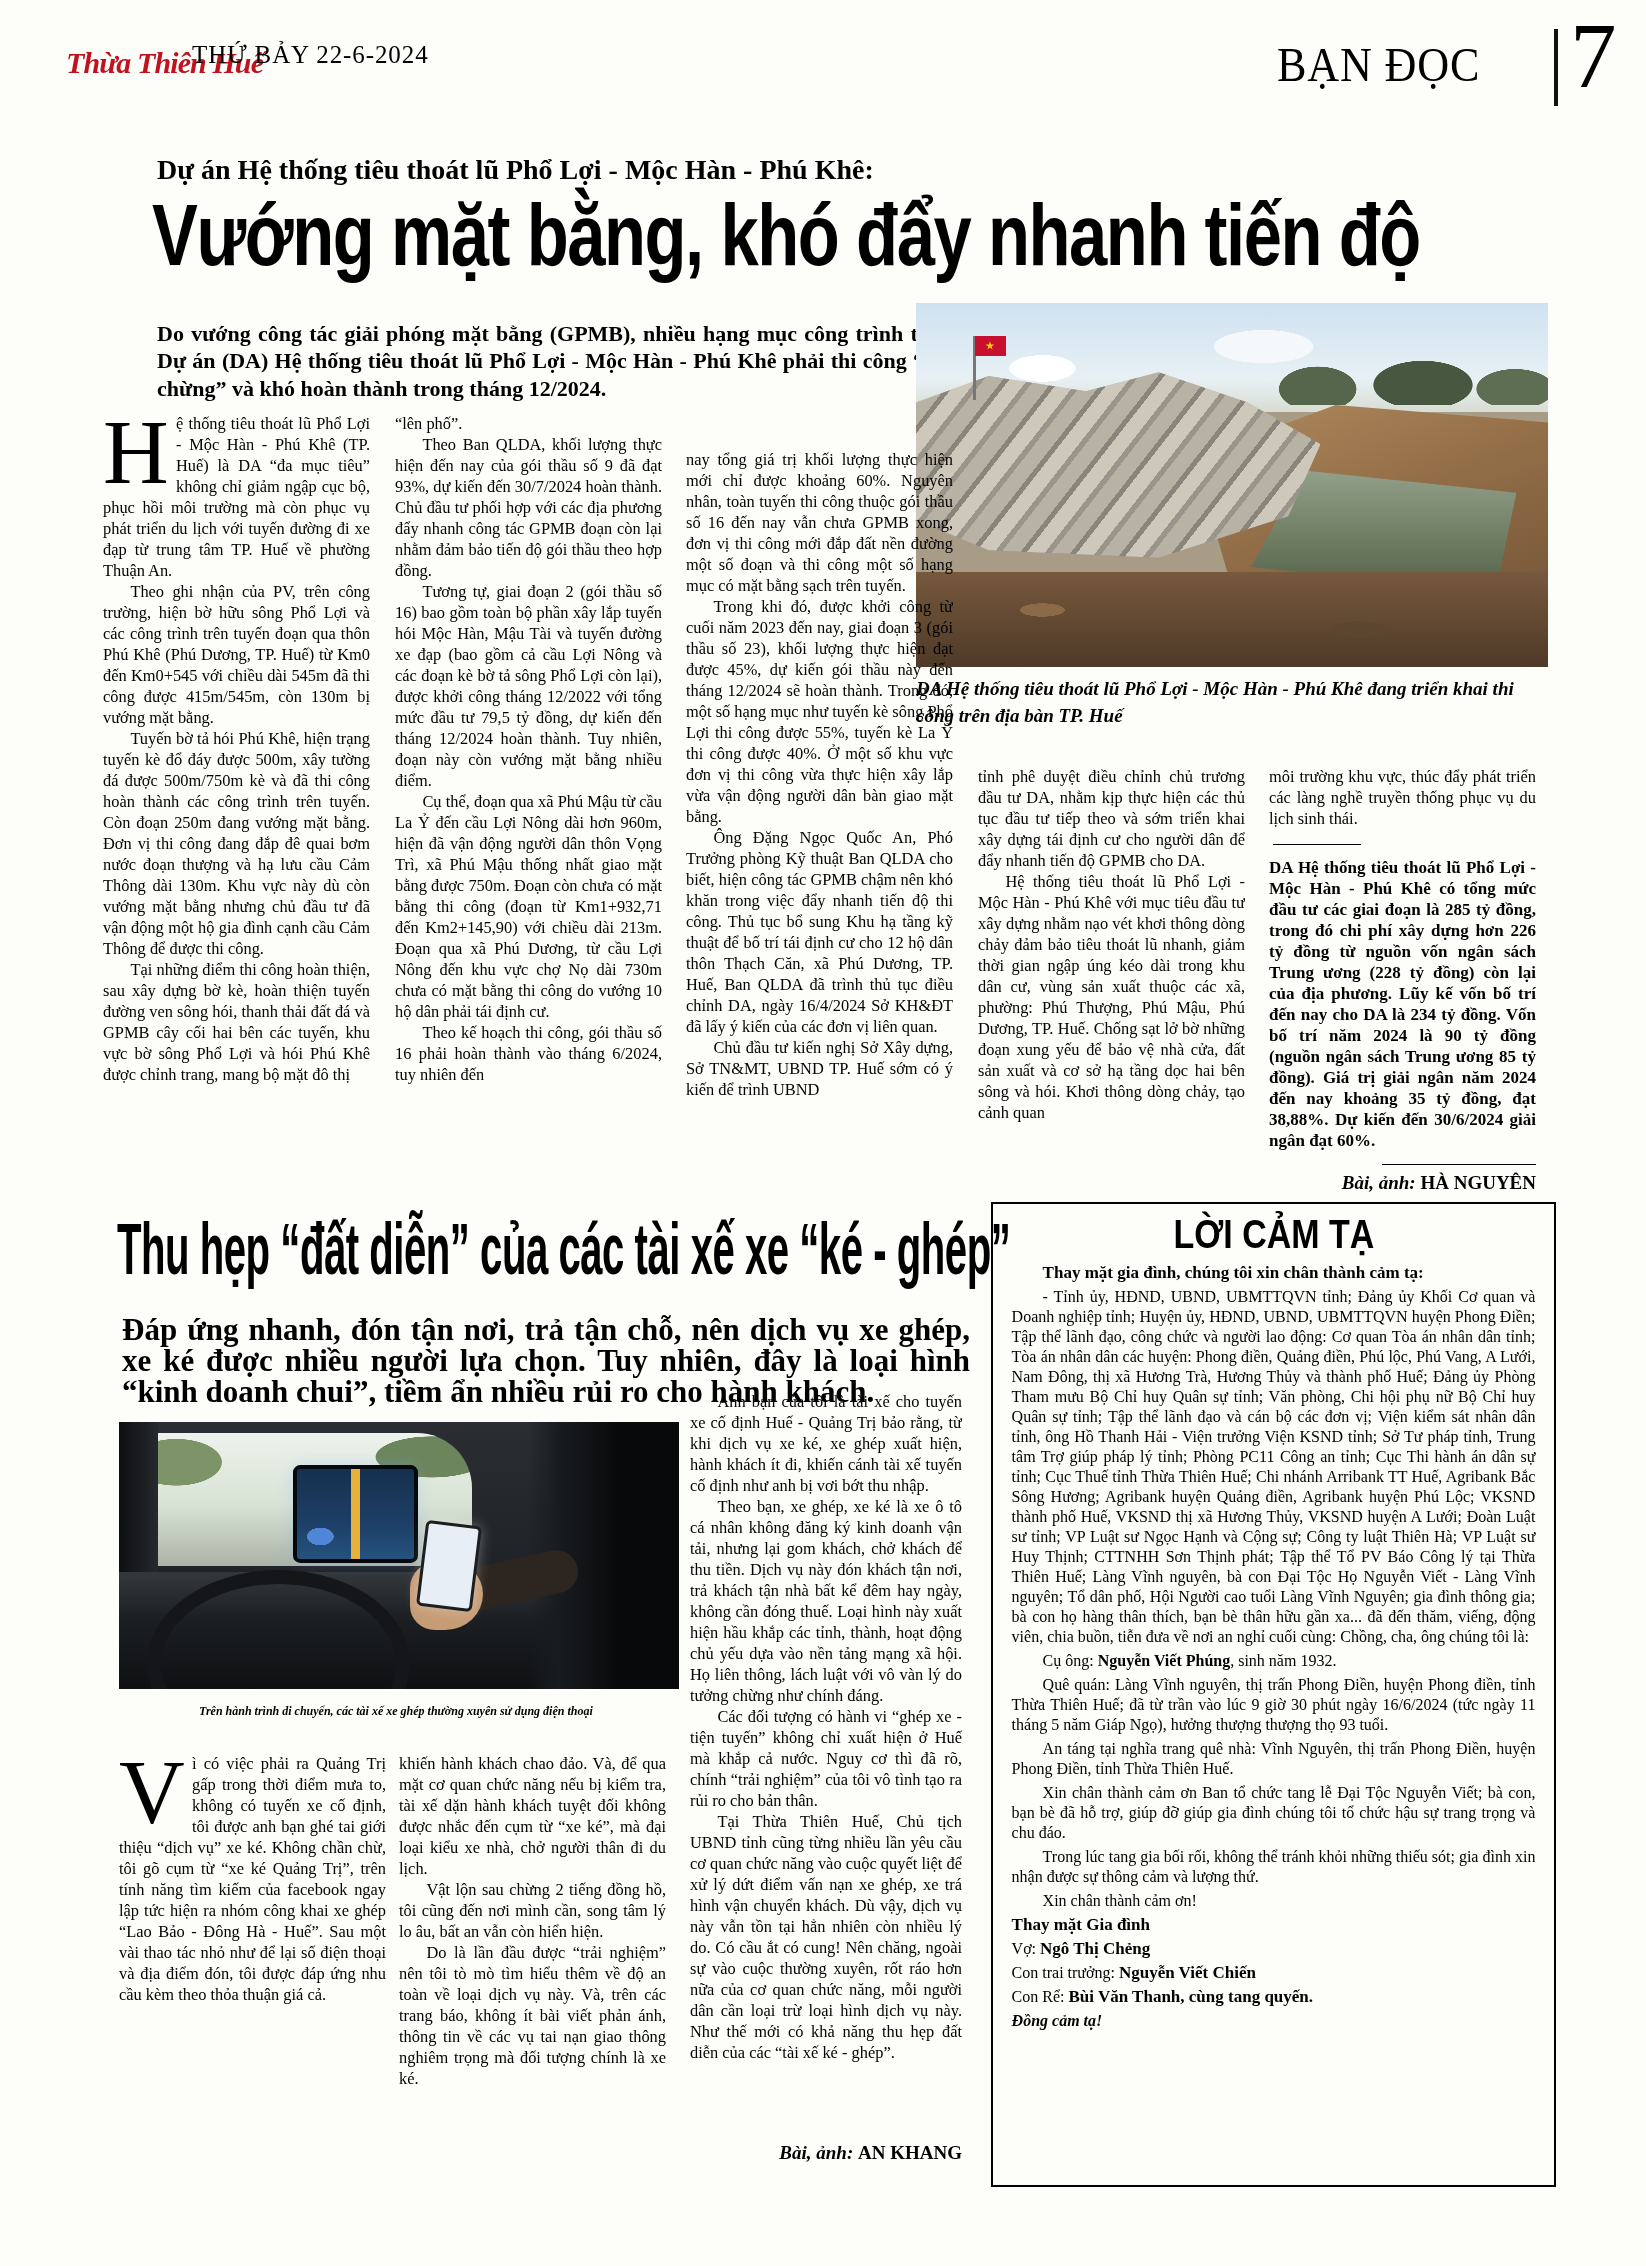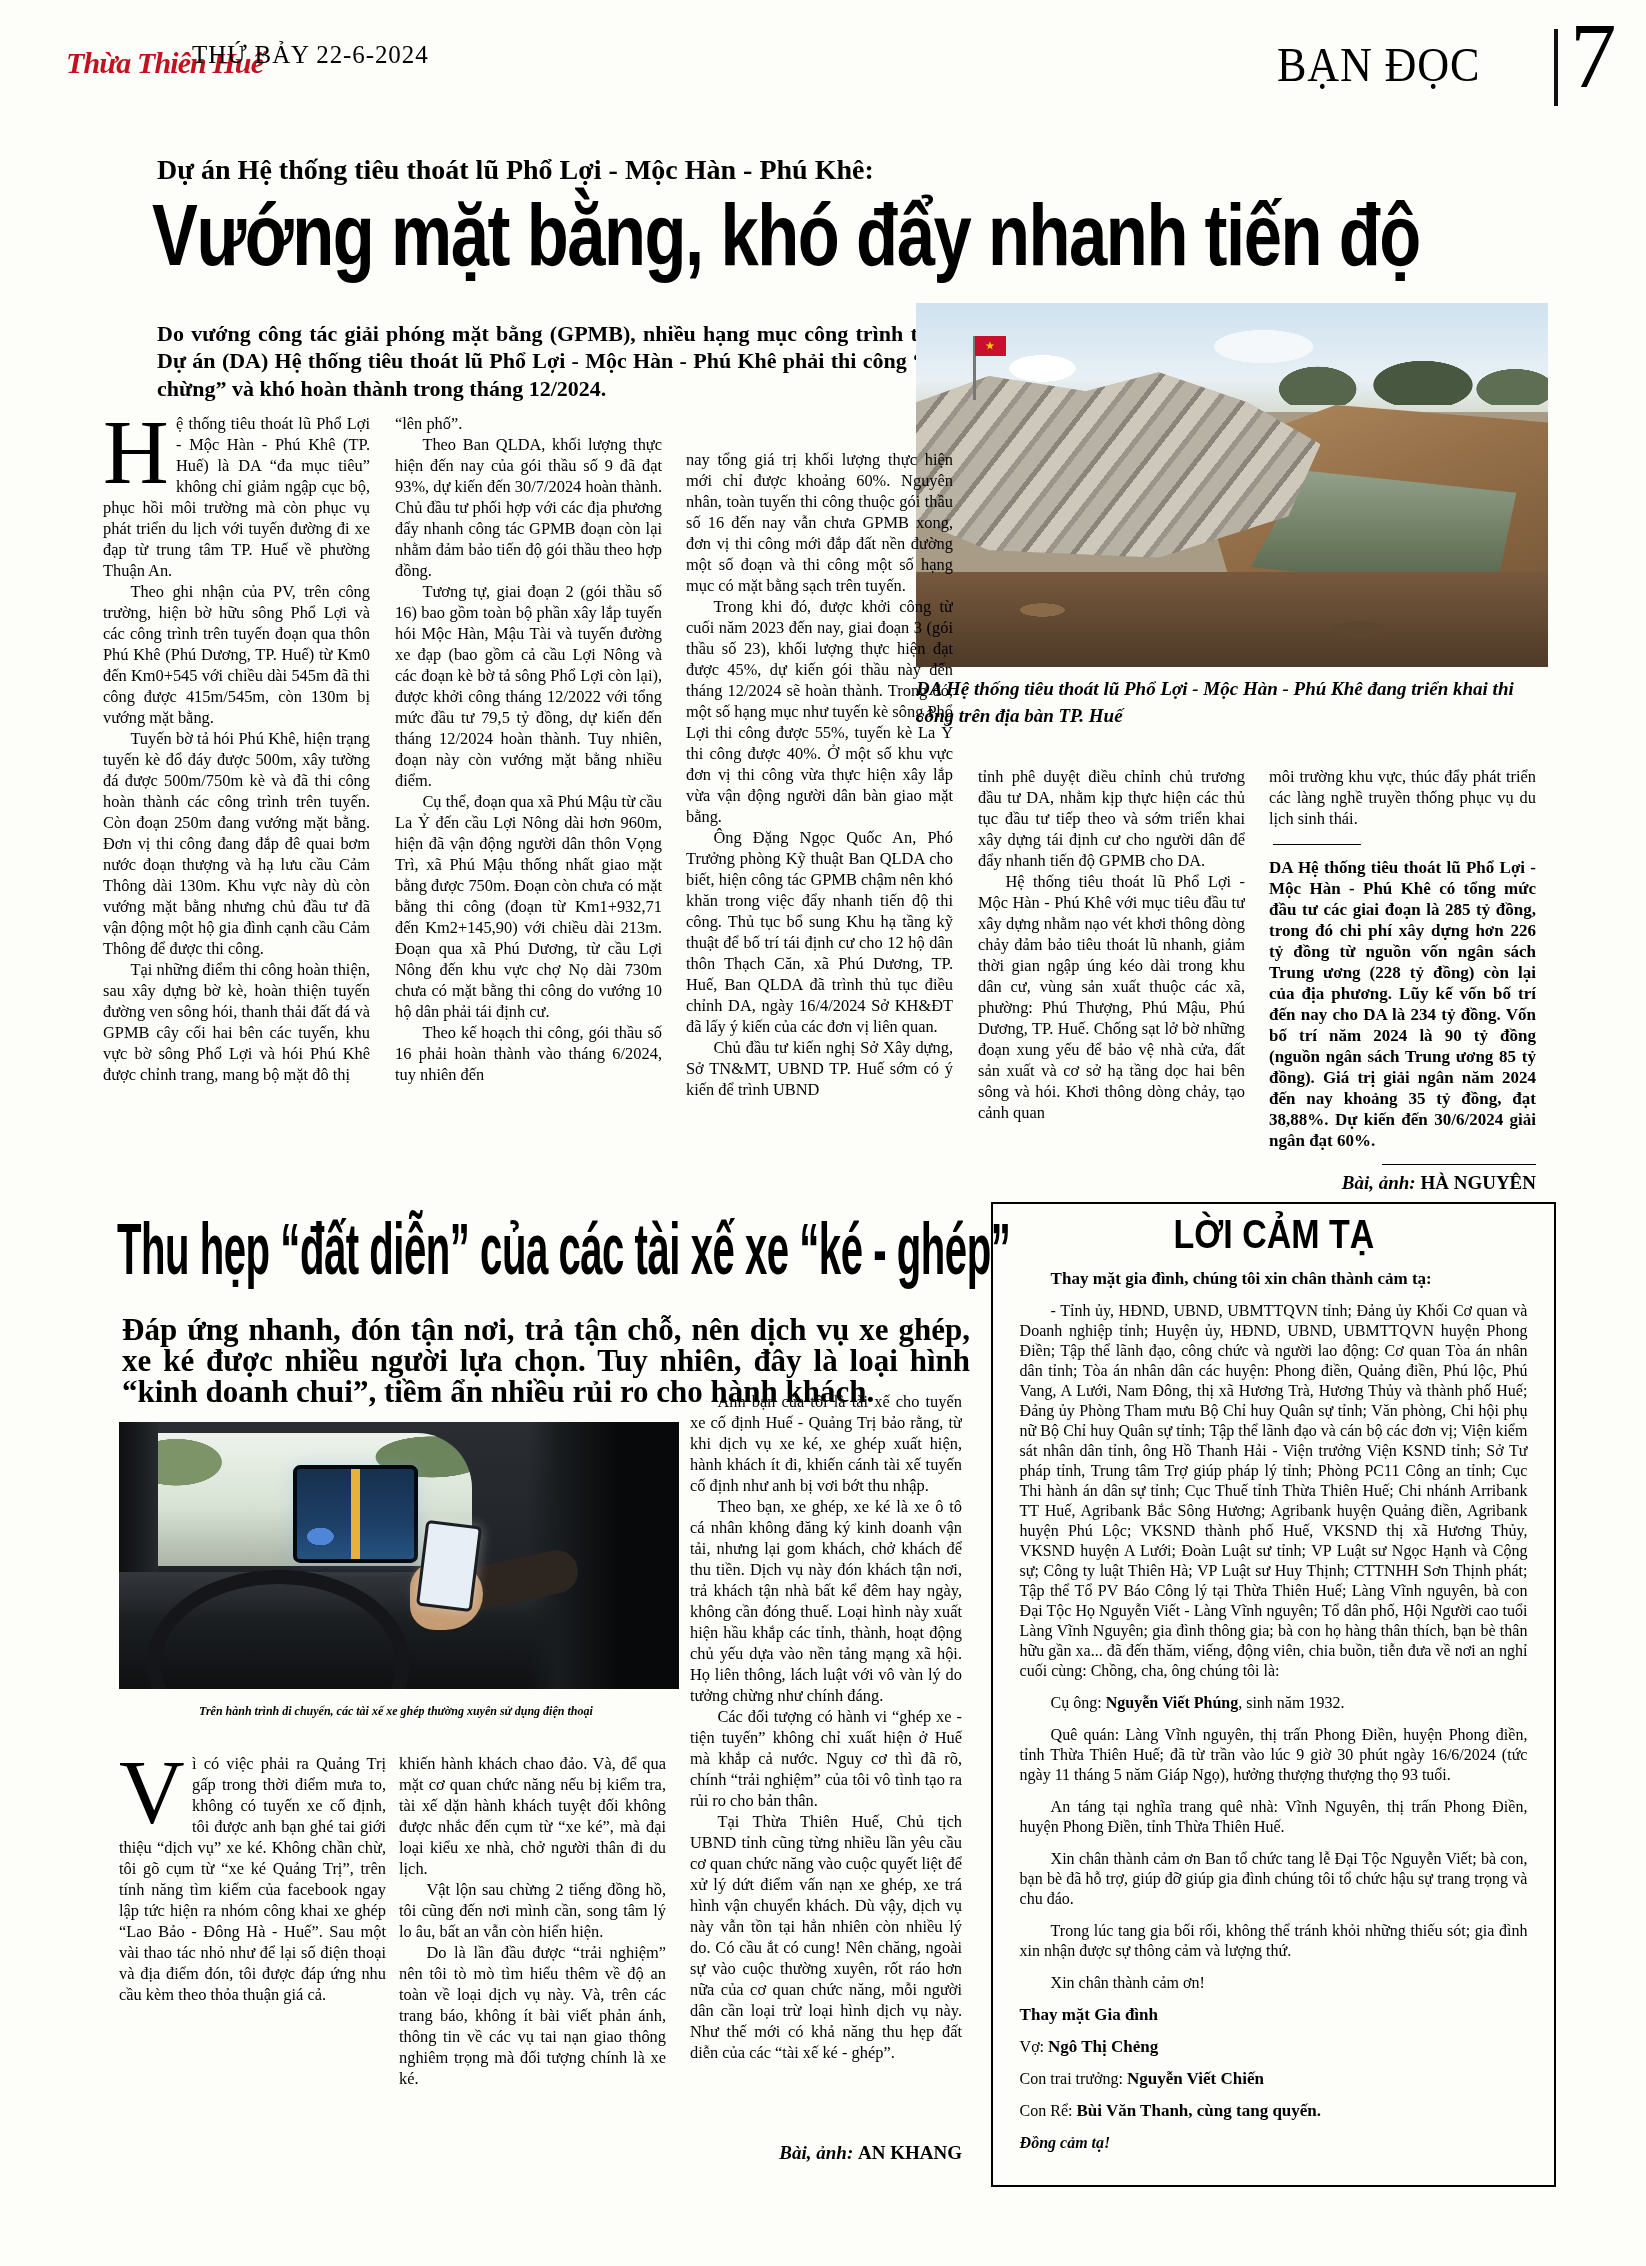--- a/index.html
+++ b/index.html
@@ -115,21 +115,21 @@
   .byline2 { left:690px; top:2142px; width:272px; }
 
   
   .obituary {
     left:991px; top:1202px; width:565px; height:985px; border:2.7px solid #000;
     box-sizing:border-box; padding:5.5px 14.6px 0 14.6px; overflow:hidden;
     font-size:16px; line-height:20px;
   }
   .obituary-title { text-align:center; font-family:"Liberation Sans", sans-serif; font-weight:bold; font-size:40px; line-height:1.15; transform:scaleX(0.85); margin:1.8px 0 5.5px 0; }
   .ob-intro { font-weight:bold; font-size:17px; text-indent:31px; margin:0 0 1.8px 0; }
-  .obituary p { margin:12px; text-align:justify; text-indent:31px; }
+  .obituary p { margin:4px; text-align:justify; text-indent:31px; }
   .ob-sig { text-align:center; text-indent:0 !important; }
   .ob-sig b { font-size:17px; }
   .ob-final { text-align:center; text-indent:0 !important; font-weight:bold; font-style:italic; }
 </style>
 </head>
 <body>
 
 <div id="page">
 
   <div class="abs masthead" style="color: rgb(193, 18, 31);">Thừa Thiên Huế</div>

